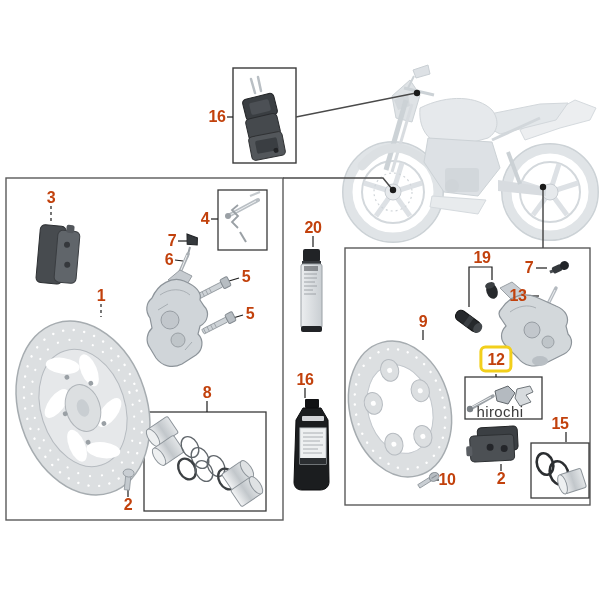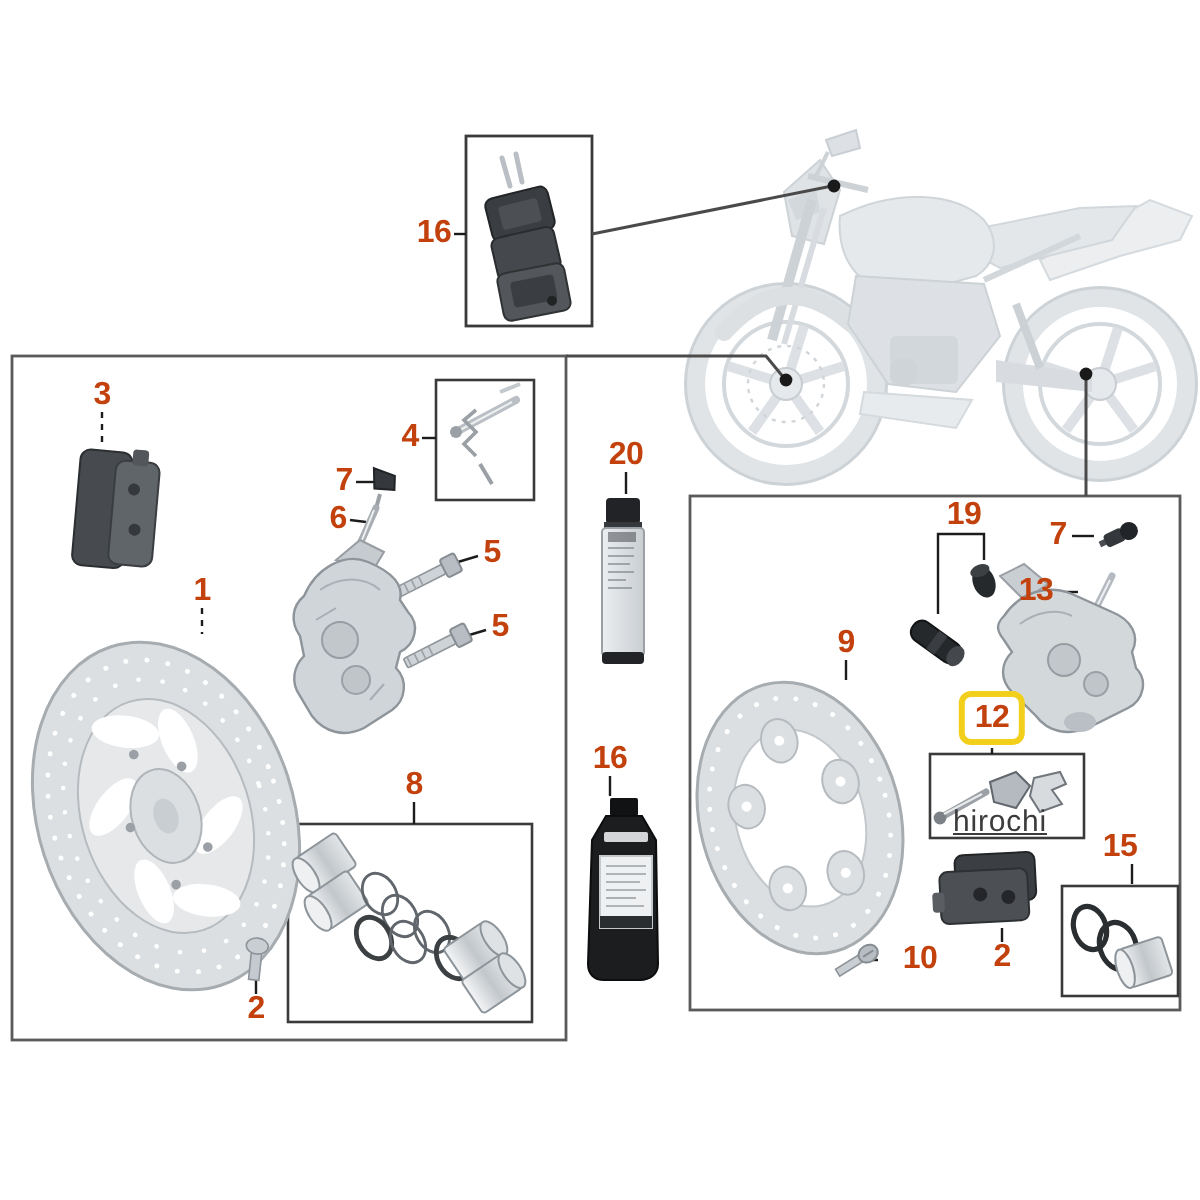--- a/index.html
+++ b/index.html
@@ -4,21 +4,21 @@
 <style>
   html,body{margin:0;padding:0;background:#fff;}
   .stage{position:relative;width:600px;height:600px;background:#fff;overflow:hidden;
          font-family:"Liberation Sans",sans-serif;}
   .art{position:absolute;left:0;top:0;}
   .part-label{position:absolute;transform:translate(-50%,-50%);
               font:700 16px "Liberation Sans",sans-serif;color:#c2410c;
               white-space:nowrap;letter-spacing:-0.3px;line-height:1;}
   .hl{background:#fff;border:3px solid #F2CF1B;border-radius:6px;padding:3px 5px 2px 5px;}
   .watermark{position:absolute;transform:translate(-50%,-50%);
-             font:400 15px "Liberation Sans",sans-serif;color:#3c3c3c;letter-spacing:.4px;text-decoration:underline;}
+             font:400 15px "Liberation Sans",sans-serif;color:#3c3c3c;letter-spacing:.4px;}
 </style>
 </head>
 <body>
 
 <div class="stage">
 
 <svg class="art" width="600" height="600" viewBox="0 0 600 600">
   <defs>
     <linearGradient id="gp" x1="0" y1="0" x2="1" y2="0">
       <stop offset="0" stop-color="#f4f5f6"></stop>
@@ -375,19 +375,19 @@
 <div class="part-label" style="left:128px;top:505px">2</div>
 <div class="part-label" style="left:313px;top:228px">20</div>
 <div class="part-label" style="left:305px;top:380px">16</div>
 <div class="part-label" style="left:482px;top:258px">19</div>
 <div class="part-label" style="left:529px;top:268px">7</div>
 <div class="part-label" style="left:518px;top:296px">13</div>
 <div class="part-label" style="left:423px;top:322px">9</div>
 <div class="part-label hl" style="left:496px;top:359px">
   <span>12</span>
 </div>
-<div class="part-label" style="left:460px;top:480px">10</div>
+<div class="part-label" style="left:447px;top:480px">10</div>
 <div class="part-label" style="left:501px;top:479px">2</div>
 <div class="part-label" style="left:560px;top:424px">15</div>
 
 <div class="watermark" style="left:500px;top:411px">hirochi</div>
 
 </div>
 
 </body></html>

